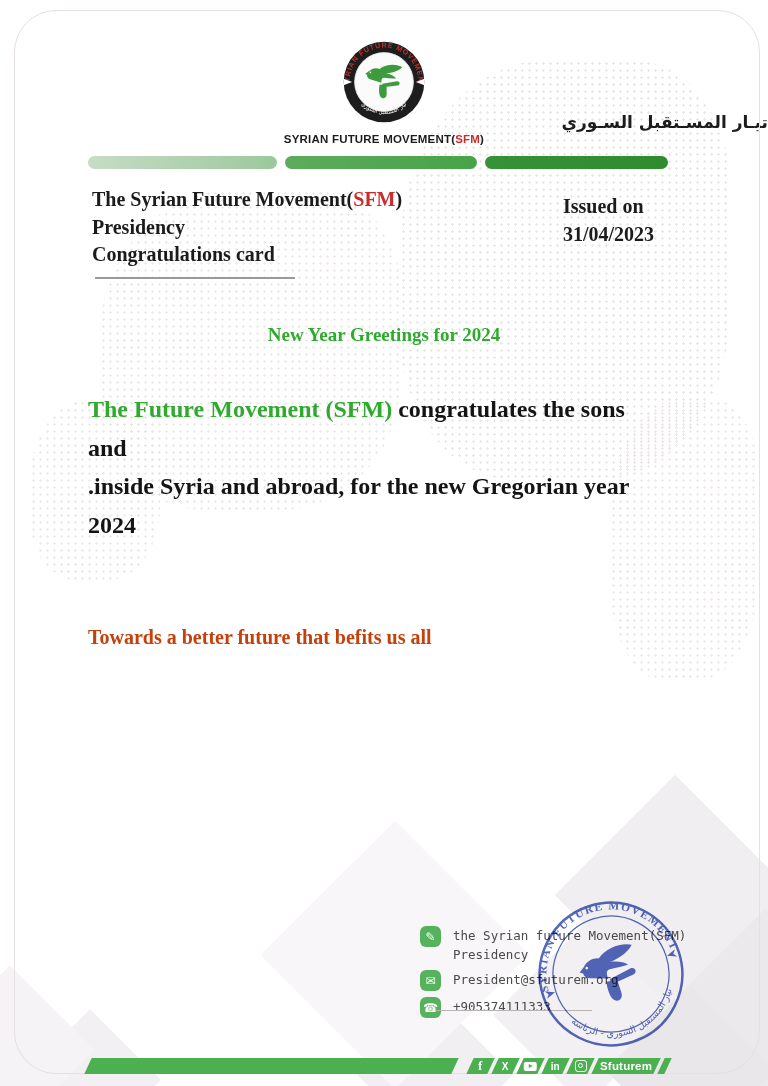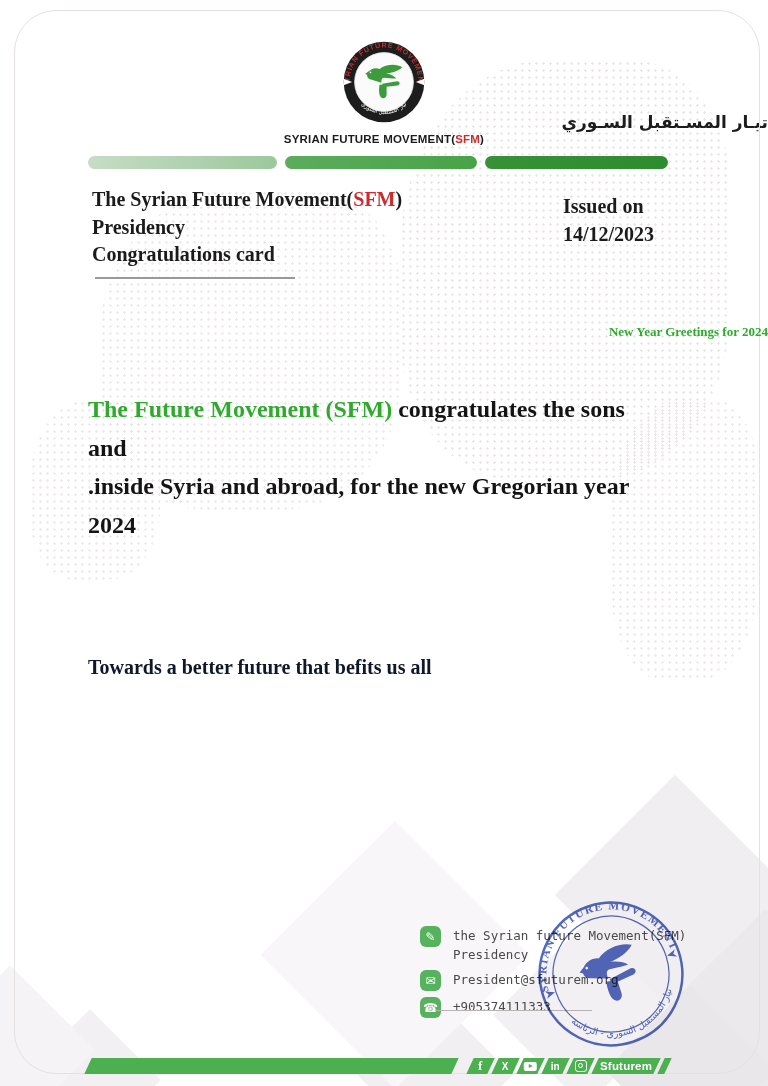--- a/index.html
+++ b/index.html
@@ -25,27 +25,27 @@
   .bar2{left:285px;width:192px;background:linear-gradient(90deg,#5cac5c,#48a348);}
   .bar3{left:485px;width:183px;background:linear-gradient(90deg,#379237,#2e8b2e);}
   
   .hdr{position:absolute;left:92px;top:186px;font-size:20px;font-weight:bold;
        color:#1b1b1b;line-height:27.5px;z-index:2;}
   .issued{position:absolute;left:563px;top:192px;font-size:20px;font-weight:bold;
        color:#1b1b1b;line-height:28px;z-index:2;}
   .hdr-underline{position:absolute;left:95px;top:277px;width:200px;height:2px;
        background:#9a9a9a;z-index:2;}
   
-  .greet{position:absolute;left:0;top:324px;width:768px;text-align:right;
-       font-size:13px;font-weight:bold;color:#2faa2f;z-index:2;}
+  .greet{position:absolute;left:0;top:324px;width:768px;text-align:center;
+       font-size:19px;font-weight:bold;color:#2faa2f;z-index:2;}
   .body-text{position:absolute;left:88px;top:390px;width:580px;font-size:24px;
        font-weight:bold;color:#141414;line-height:38.5px;z-index:2;}
   .green-accent{color:#2faa2f;}
   .closing{position:absolute;left:88px;top:626px;font-size:20px;font-weight:bold;
-       color:#0f172a;z-index:2;margin-top:30px;}
+       color:#c2410c;z-index:2;}
   
   .contact{position:absolute;left:420px;top:926px;z-index:3;
        font-family:"DejaVu Sans Mono",monospace;font-size:12.5px;color:#4a4a4a;}
   .contact-row{display:flex;align-items:flex-start;margin-bottom:6px;}
   .cico{width:21px;height:21px;border-radius:6px;background:#56b25c;color:#fff;
        display:flex;align-items:center;justify-content:center;font-size:12px;
        margin-right:12px;flex:0 0 auto;font-family:"DejaVu Sans",sans-serif;}
   .contact-line{line-height:19px;}
   .contact-underline{position:absolute;left:435px;top:1010px;width:157px;height:1px;
        background:#b9b4b4;z-index:3;}
@@ -125,21 +125,21 @@
   <div class="bar bar3"></div>
 
   <div class="hdr">
     <div><span>The Syrian Future Movement(</span><span class="red">SFM</span><span>)</span></div>
     <div>Presidency</div>
     <div>Congratulations card</div>
   </div>
   <div class="hdr-underline"></div>
   <div class="issued">
     <div>Issued on</div>
-    <div>14/12/2023</div>
+    <div>31/04/2023</div>
   </div>
 
   <div class="greet">New Year Greetings for 2024</div>
 
   <div class="body-text">
     <div><span class="green-accent">The Future Movement (SFM)</span><span> congratulates the sons and</span></div>
     <div>.inside Syria and abroad, for the new Gregorian year 2024</div>
   </div>
   <div class="closing">Towards a better future that befits us all</div>
 

